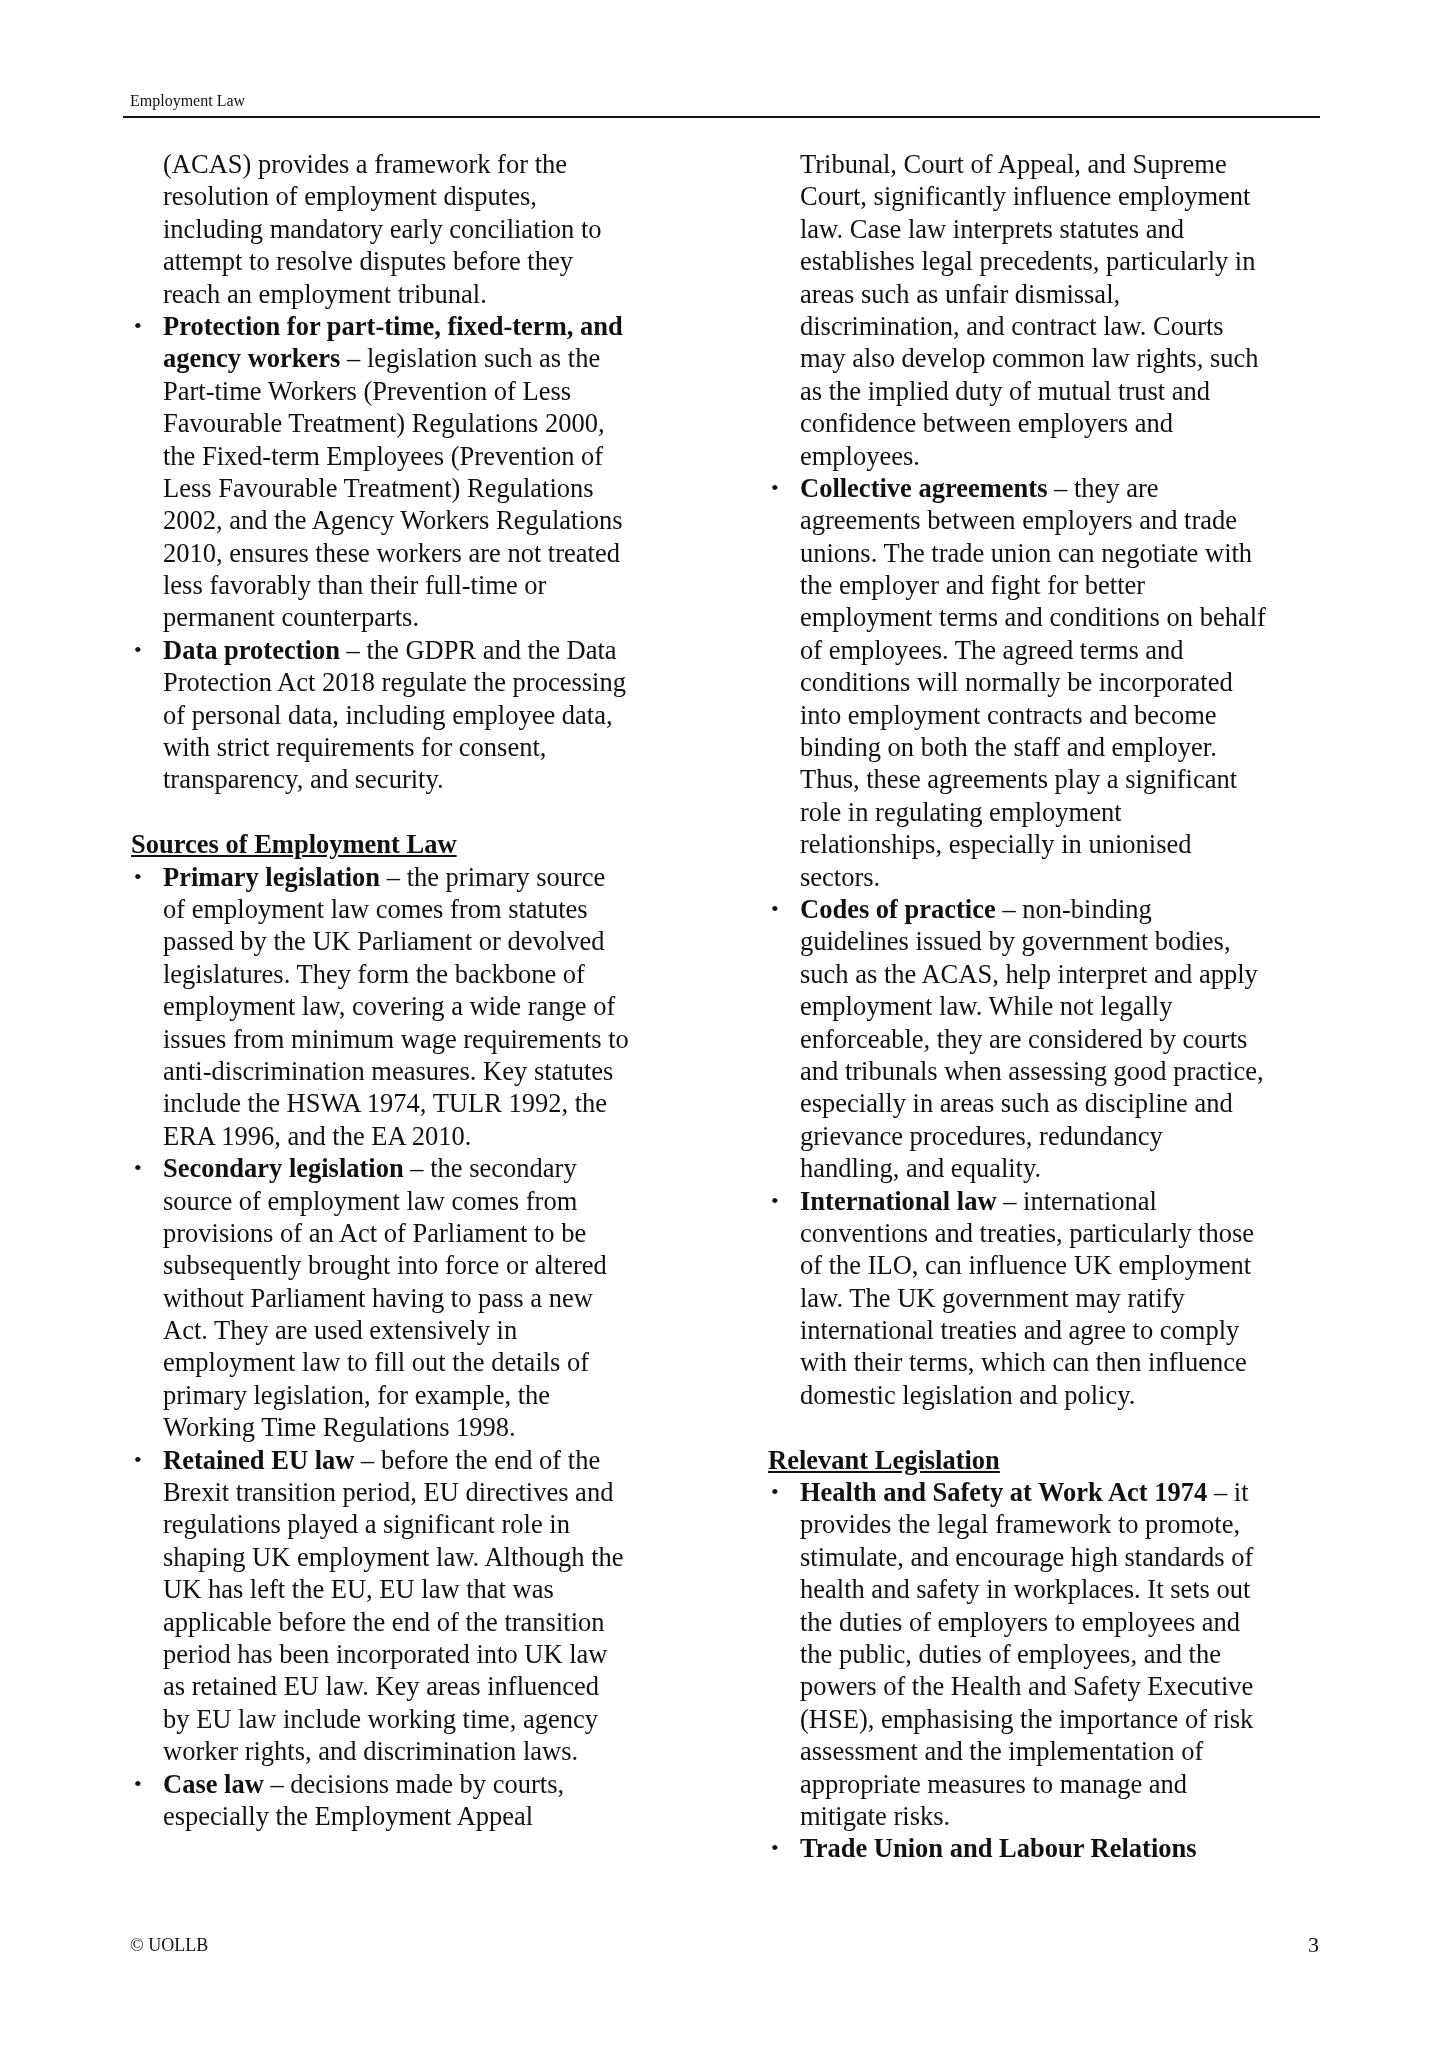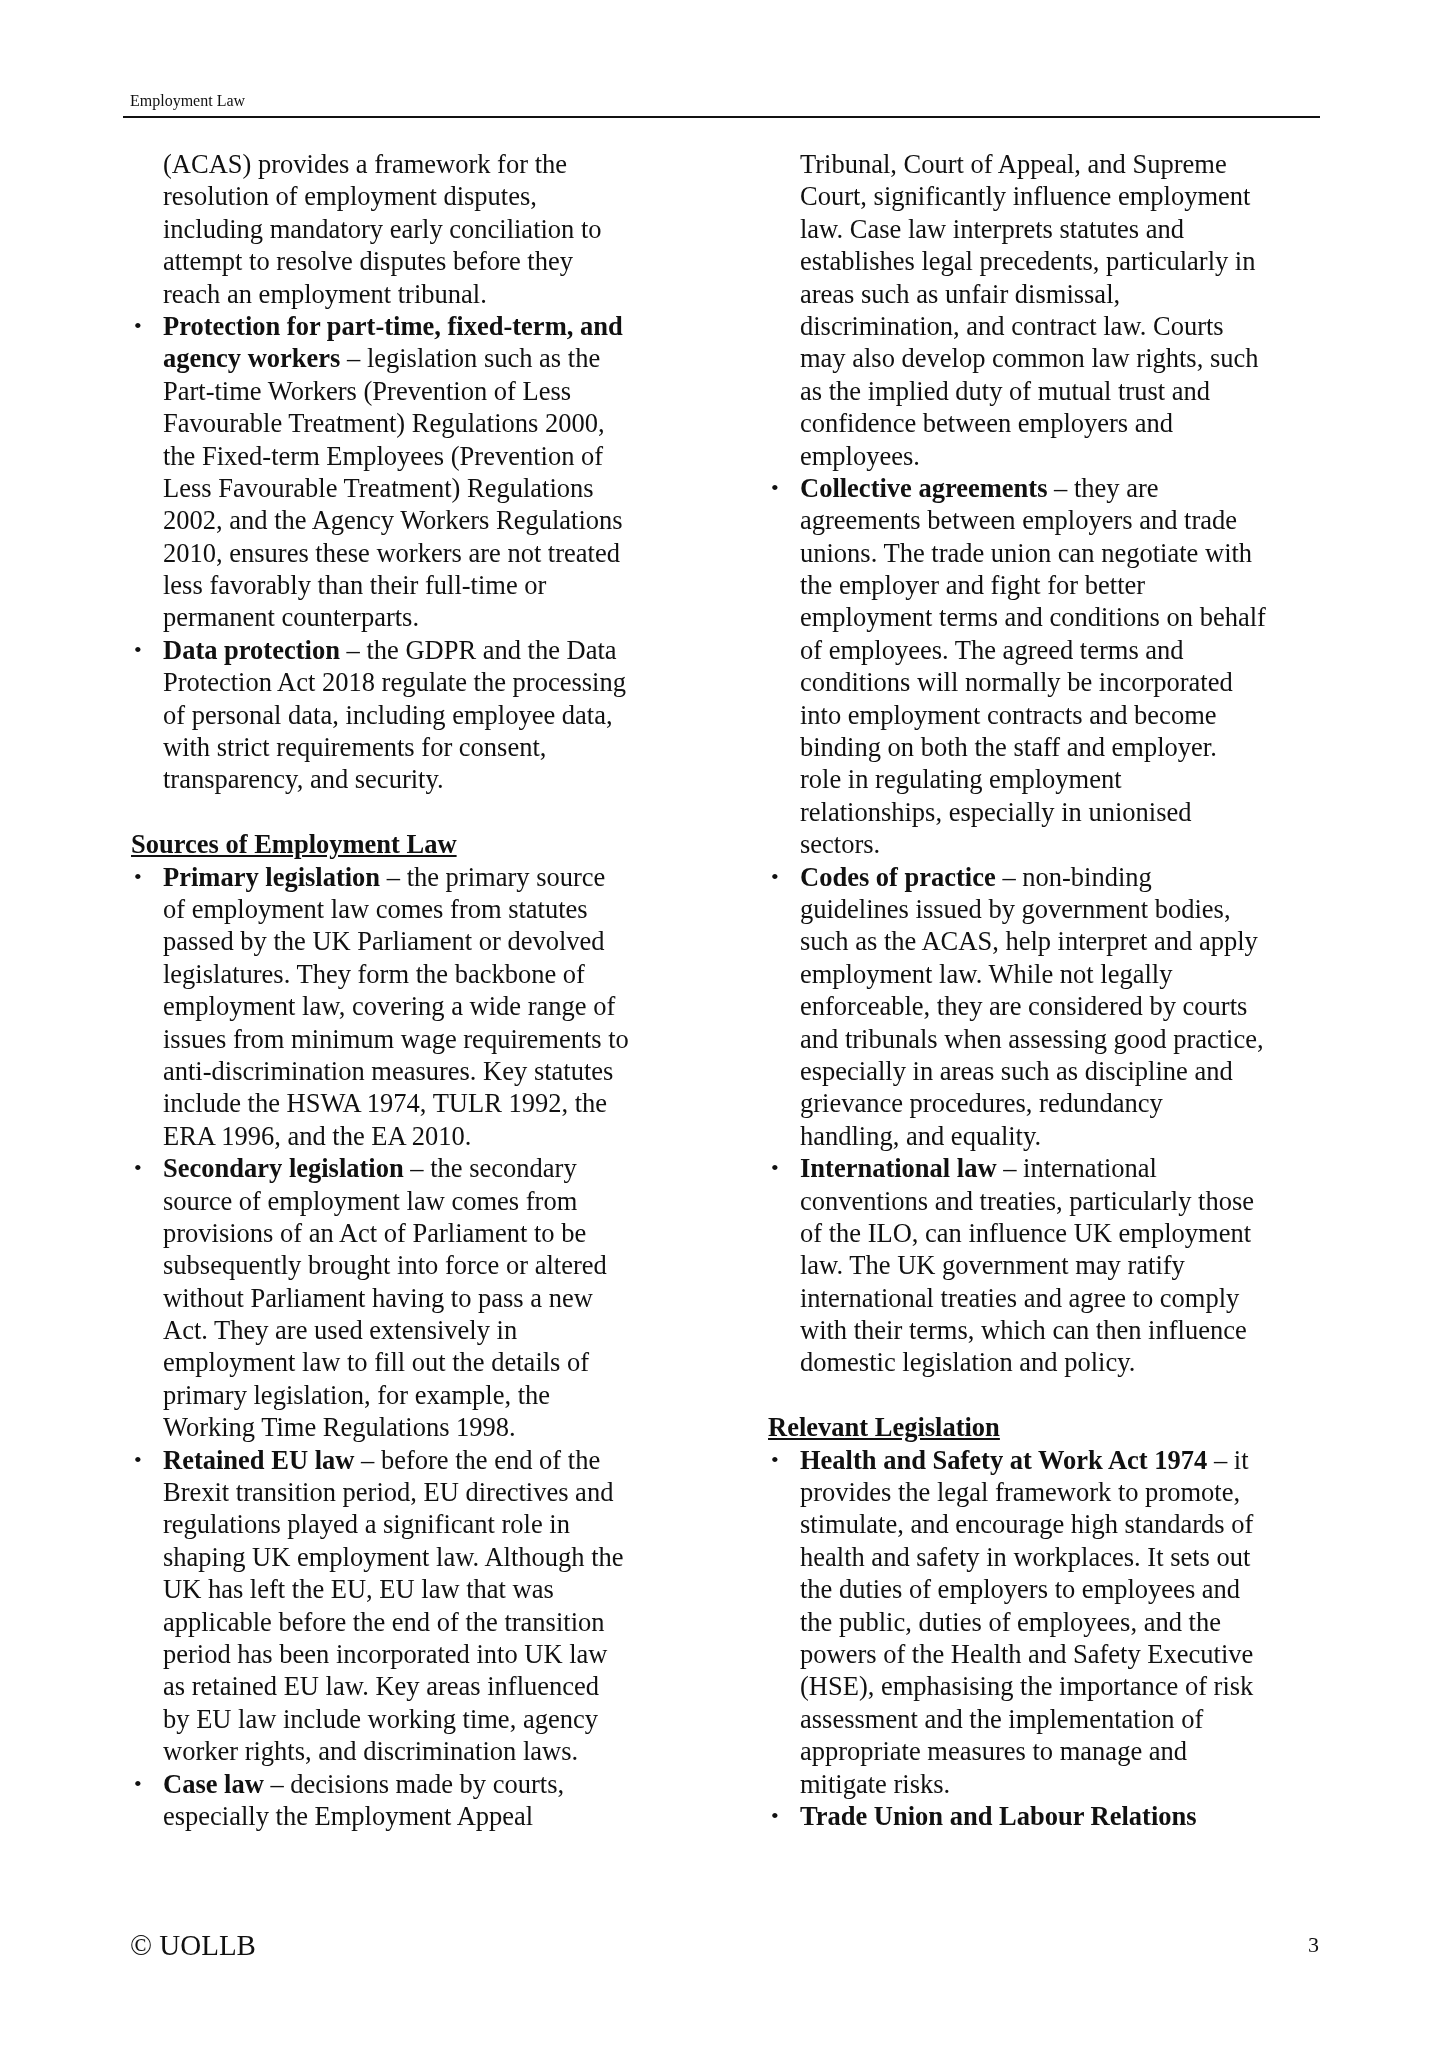--- a/index.html
+++ b/index.html
@@ -8,21 +8,21 @@
   .header-title { position:absolute; left:130px; top:88px; font-size:16px; line-height:26px; }
   .header-rule { position:absolute; left:123px; top:116px; width:1197px; height:2px; background:#111; }
   .col { position:absolute; top:148px; width:600px; }
   .col-left { left:130px; }
   .col-right { left:767px; }
   .line { position:relative; height:32.4px; line-height:32.4px; font-size:26.5px; white-space:nowrap; }
   .line .txt { position:absolute; left:33px; }
   .line.heading .txt { left:1px; font-weight:bold;text-decoration:underline; }
   .line .bullet { position:absolute; left:4px; font-size:22px; }
   b { font-weight:bold; }
-  .footer-left { position:absolute; left:130px; top:1932px; font-size:29px; line-height:26px; }
+  .footer-left { position:absolute; left:130px; top:1932px; font-size:18px; line-height:26px; }
   .footer-right { position:absolute; left:1308px; top:1932px; font-size:22px; line-height:26px; }
 </style>
 </head>
 <body>
 
 <div class="header-title">Employment Law</div>
 <div class="header-rule"></div>
 
 <div class="col col-left">
     <div class="line">
@@ -241,20 +241,23 @@
     <div class="line">
       <span class="txt">conditions will normally be incorporated</span>
     </div>
     <div class="line">
       <span class="txt">into employment contracts and become</span>
     </div>
     <div class="line">
       <span class="txt">binding on both the staff and employer.</span>
     </div>
     <div class="line">
+      <span class="txt">Thus, these agreements play a significant</span>
+    </div>
+    <div class="line">
       <span class="txt">role in regulating employment</span>
     </div>
     <div class="line">
       <span class="txt">relationships, especially in unionised</span>
     </div>
     <div class="line">
       <span class="txt">sectors.</span>
     </div>
     <div class="line">
       <span class="bullet">•</span>

